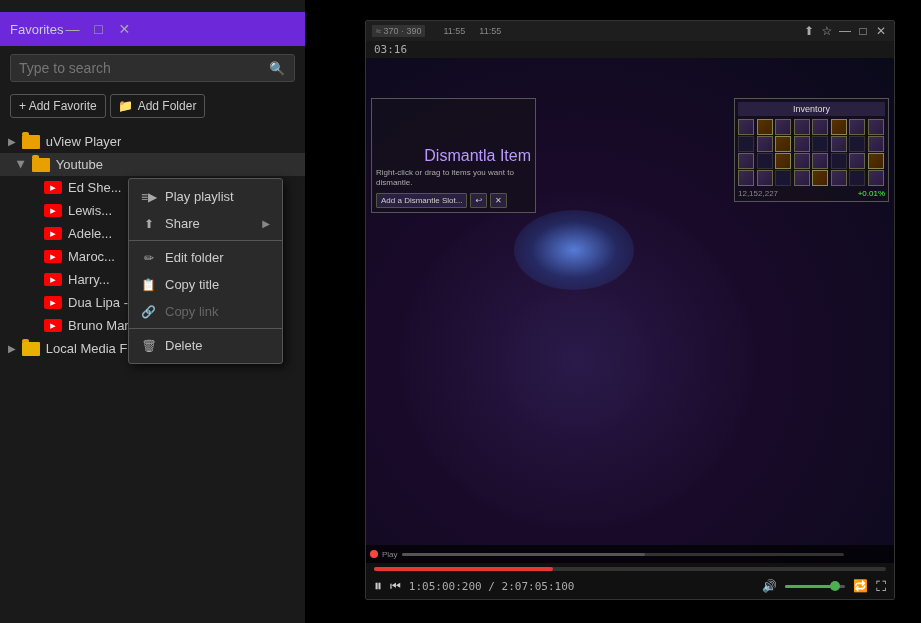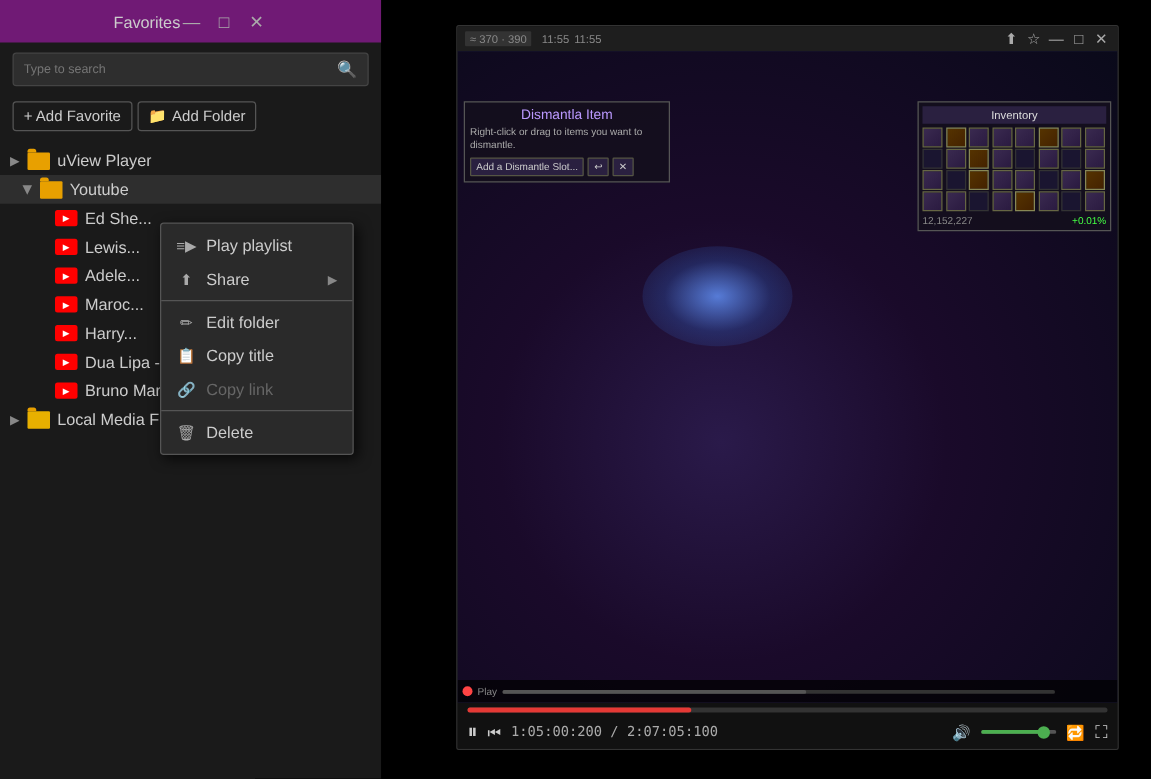--- a/index.html
+++ b/index.html
@@ -19,23 +19,24 @@
       width: 305px;
       height: 623px;
       background: #1a1a1a;
       display: flex;
       flex-direction: column;
     }
 
     .title-bar {
       display: flex;
       align-items: center;
-      justify-content: center;
+      justify-content: flex-start;
       padding: 8px 10px;
-      background: #701a75;
+      background: #6d28d9;
+      margin-top: 12px;
     }
     .title-bar-left {
       font-size: 13px;
       color: #ccc;
       font-weight: 500;
     }
     .title-bar-controls {
       display: flex;
       gap: 8px;
       align-items: center;
@@ -58,21 +59,21 @@
       background: #2e2e2e;
       border: 1px solid #444;
       border-radius: 3px;
       padding: 5px 8px;
     }
     .search-bar input {
       background: none;
       border: none;
       outline: none;
       color: #888;
-      font-size: 10px;
+      font-size: 14px;
       flex: 1;
     }
     .search-icon {
       color: #888;
       font-size: 13px;
     }
 
     .action-buttons {
       display: flex;
       gap: 4px;
@@ -312,24 +313,25 @@
 
     .dialog-panel {
       position: absolute;
       left: 5px; top: 40px;
       width: 165px;
       background: rgba(20,15,30,0.95);
       border: 1px solid #555;
       padding: 4px;
     }
     .dlg-title {
-      font-size: 11px;
+      font-size: 16px;
       color: #bb99ff;
-      text-align: center;
+      text-align: right;
       margin-bottom: 3px;
+      margin-top: 44px;
     }
     .dlg-text {
       font-size: 8px;
       color: #aaa;
       line-height: 1.3;
       margin-bottom: 4px;
     }
     .dlg-btn-row {
       display: flex; gap: 3px;
     }
@@ -406,21 +408,21 @@
       border: none;
       color: #ccc;
       font-size: 14px;
       cursor: pointer;
     }
 
     
     .top-bar-small {
       display: flex;
       align-items: center;
-      gap: 4px;
+      gap: 14px;
       font-size: 9px;
       color: #888;
     }
     .top-bar-num {
       background: #333;
       padding: 1px 4px;
       border-radius: 1px;
       font-size: 9px;
       color: #888;
     }
@@ -545,20 +547,23 @@
       </div>
       <div class="video-titlebar-icons">
         <button class="vt-btn">⬆</button>
         <button class="vt-btn">☆</button>
         <button class="vt-btn">—</button>
         <button class="vt-btn">□</button>
         <button class="vt-btn">✕</button>
       </div>
     </div>
 
+    <div class="video-toolbar">
+      <span class="timer-display">03:16</span>
+    </div>
 
     <div class="video-content">
       <div class="game-bg">
         <div class="game-overlay-bright"></div>
 
         <div class="dialog-panel">
           <div class="dlg-title">Dismantla Item</div>
           <div class="dlg-text">Right-click or drag to items you want to dismantle.</div>
           <div class="dlg-btn-row">
             <button class="dlg-btn">Add a Dismantle Slot...</button>

